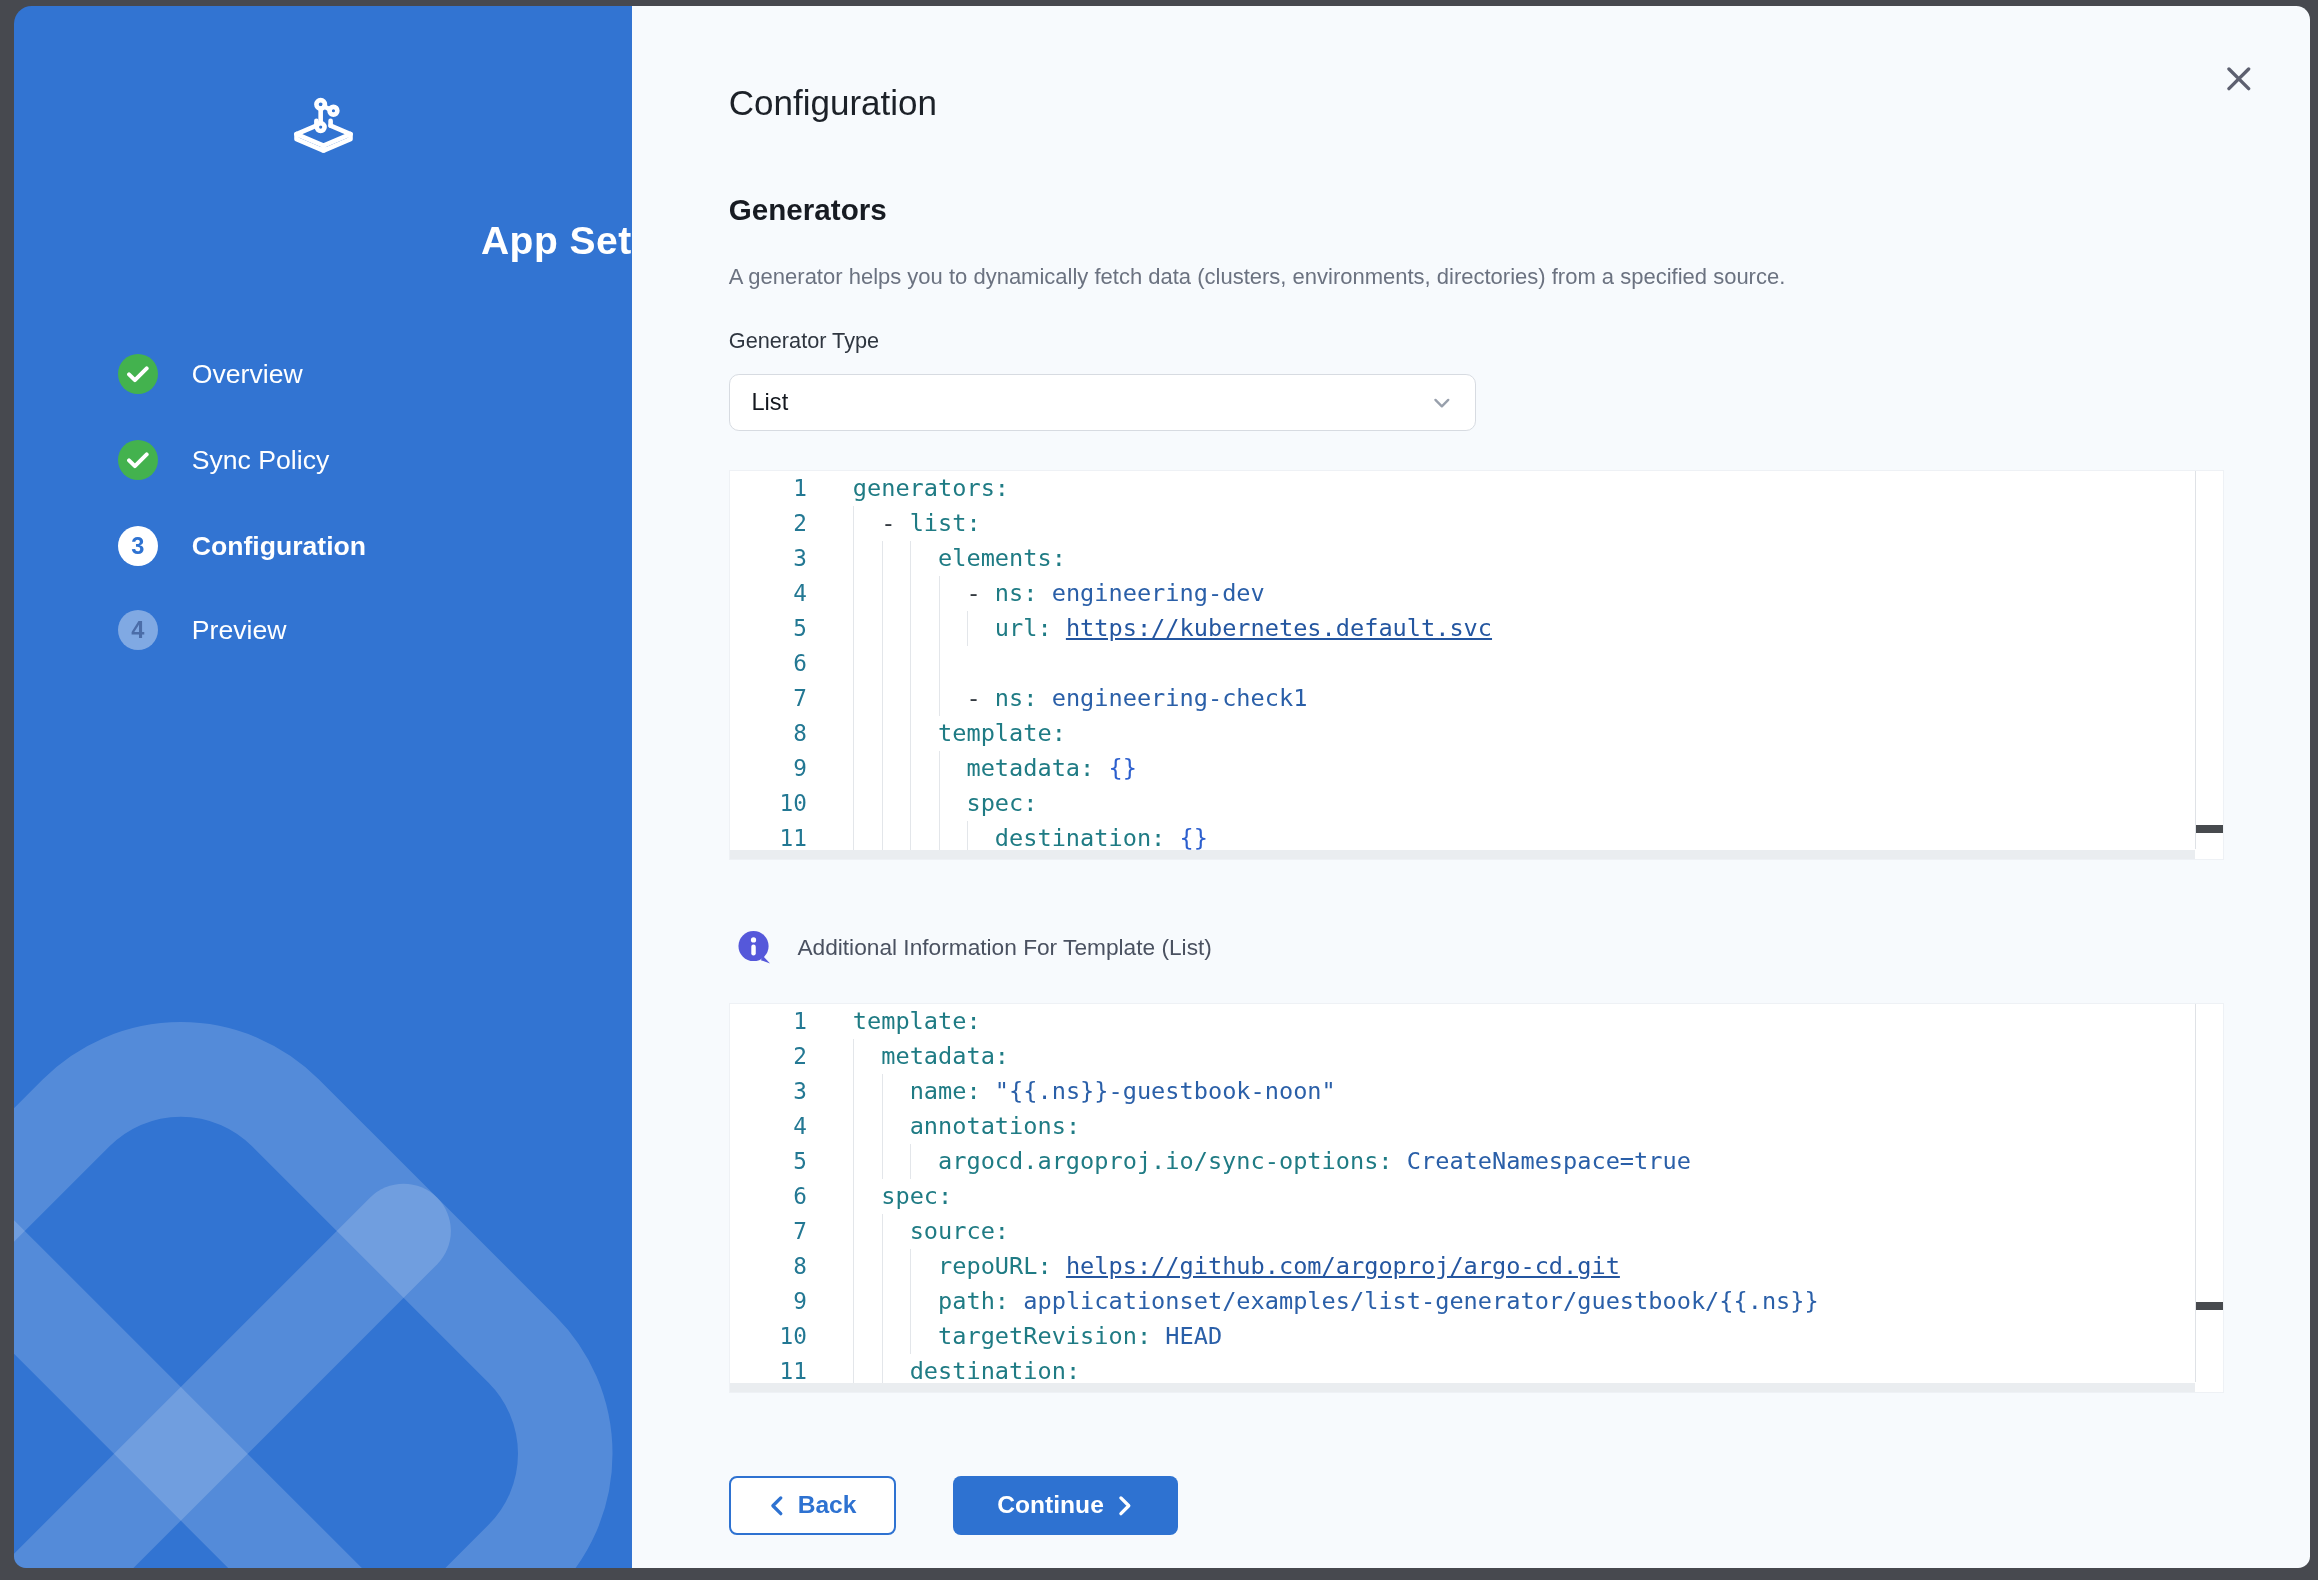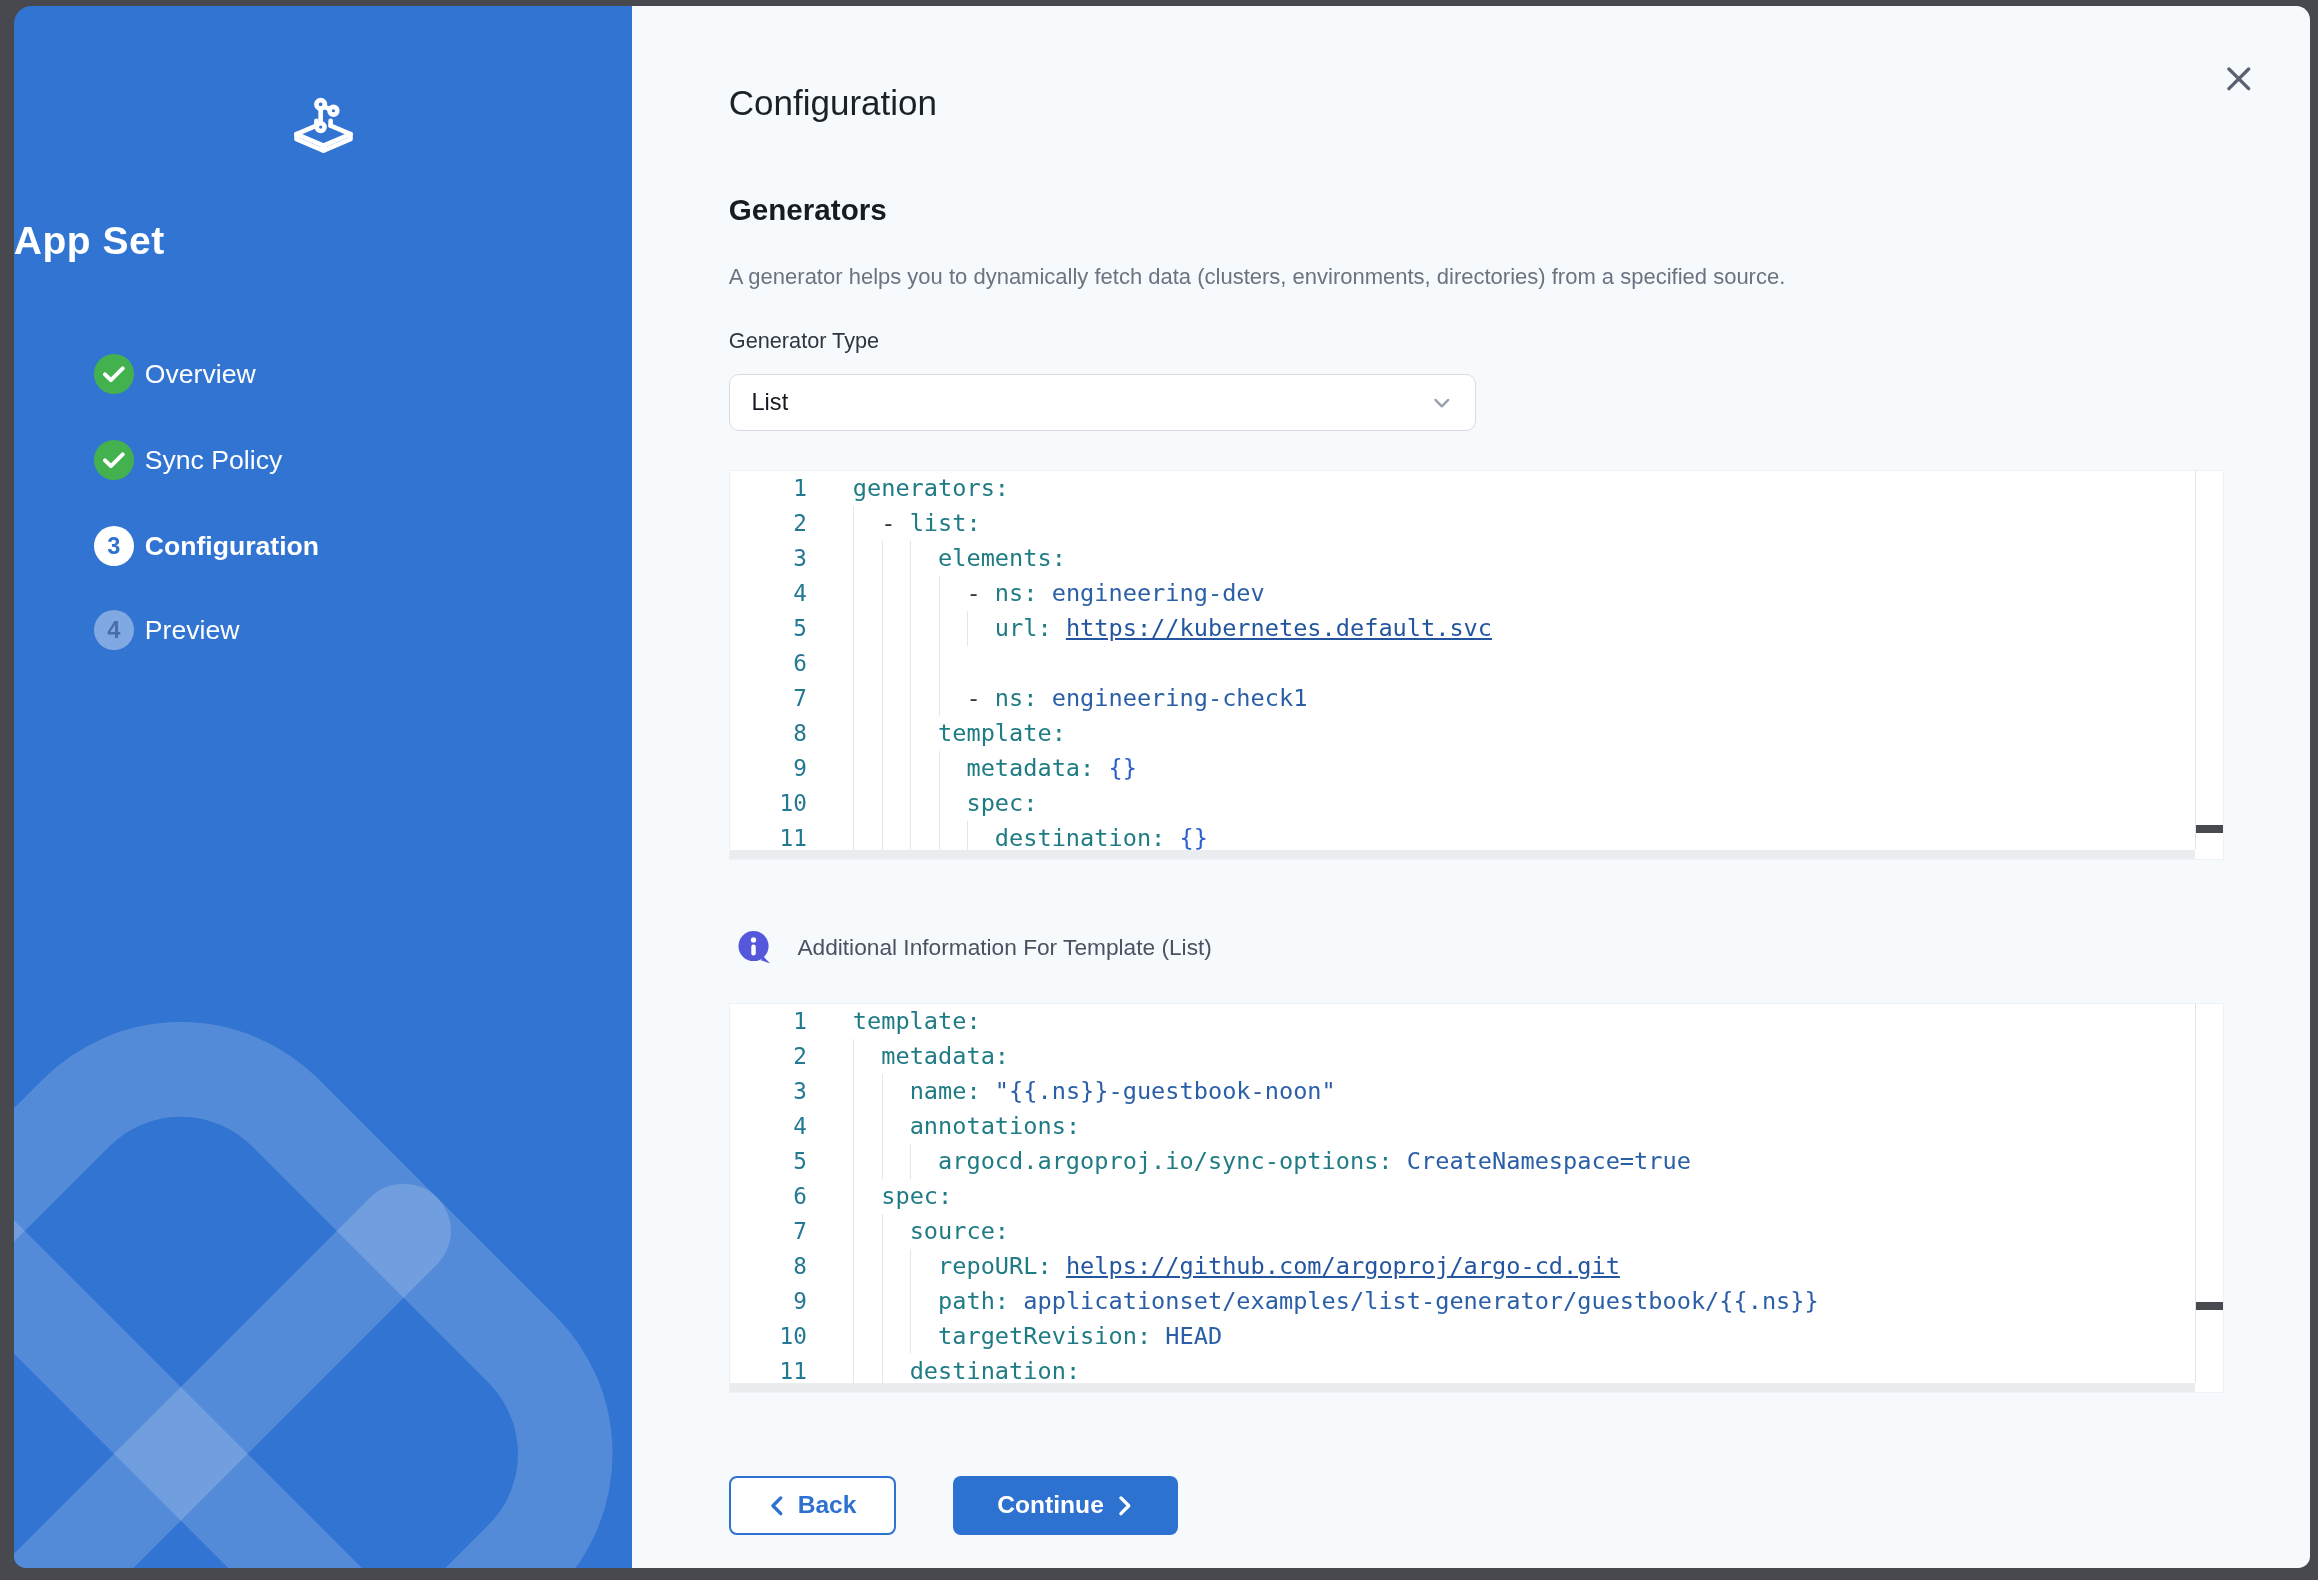--- a/index.html
+++ b/index.html
@@ -7,23 +7,23 @@
   body { background:var(--c-backdrop,#47494f); font-family:"Liberation Sans", sans-serif; }
 
   .modal { position:absolute; left:13.8px; top:5.9px; width:2296px; height:1562px;
            border-radius:17.7px 13.8px 11.8px 11.8px; overflow:hidden; display:flex; }
 
   
   .sidebar { position:relative; width:618px; height:100%; background:var(--c-sidebar,#3274d2);
              overflow:hidden; flex:none; }
   .watermark { position:absolute; left:-296px; top:985px; pointer-events:none; }
   .logo { position:absolute; left:274px; top:89px; }
-  .app-title { position:absolute; left:0; top:213px; width:100%; text-align:left;
+  .app-title { position:absolute; left:0; top:213px; width:100%; text-align:right;
                color:#fff; font-size:39px; font-weight:700; letter-spacing:0.5px; }
-  .step { position:absolute; left:80px; height:43px; display:flex; align-items:center; gap:11px;
+  .step { position:absolute; left:104px; height:43px; display:flex; align-items:center; gap:34px;
           cursor:pointer; }
   .step-circle { width:40px; height:40px; border-radius:50%; display:flex; align-items:center;
                  justify-content:center; flex:none; }
   .step-circle.done { background:var(--c-success_green,#43b24e); }
   .step-circle.current { background:#ffffff; color:var(--c-accent,#2e72d1); font-weight:700; font-size:23.6px; }
   .step-circle.todo { background:rgba(255,255,255,.38); color:#4b6da8; font-weight:700; font-size:23.6px; }
   .step-label { color:#fff; font-size:26.6px; }
   .step.current .step-label { font-weight:700; }
 
   

